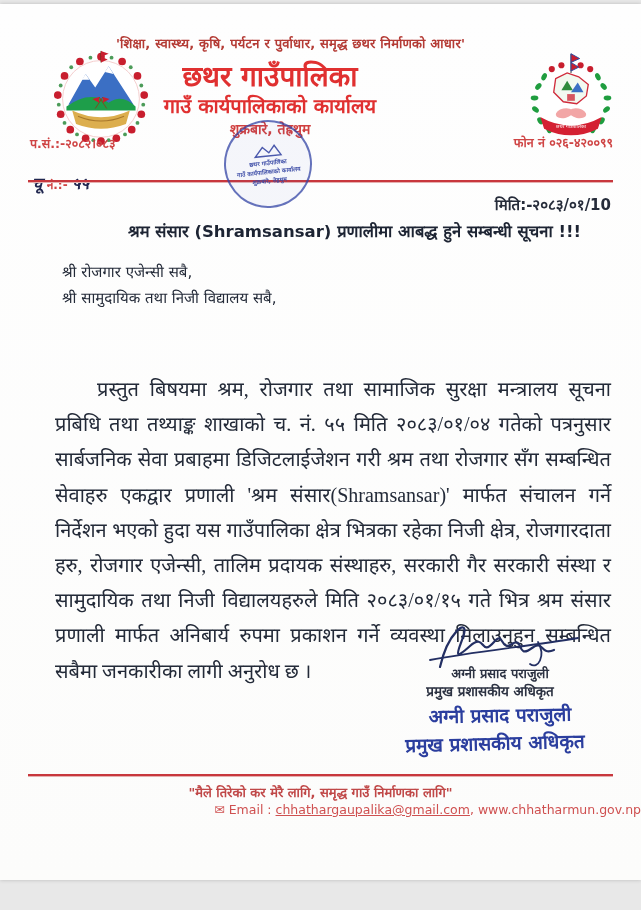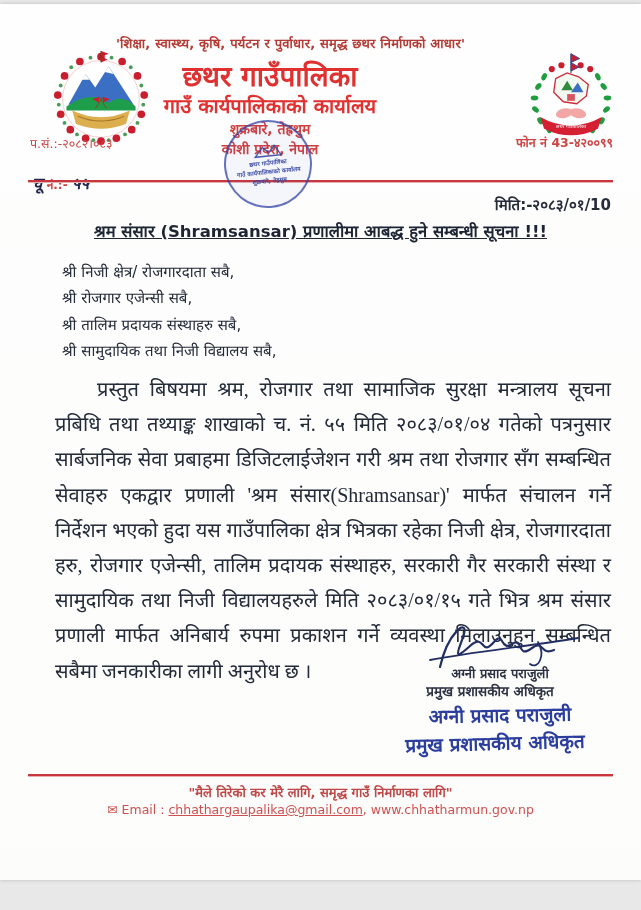--- a/index.html
+++ b/index.html
@@ -14,41 +14,41 @@
   .tagline { position:absolute; top:30px; left:0; right:60px; text-align:center;
     color:#b43b35; font-size:13px; font-weight:bold; letter-spacing:.2px; }
   .title { position:absolute; top:52px; left:90px; width:360px; text-align:center;
     color:#e03030; font-size:28px; font-weight:bold; }
   .office { position:absolute; top:88px; left:90px; width:360px; text-align:center;
     color:#e03030; font-size:20px; font-weight:bold; }
   .place { position:absolute; top:115px; left:90px; width:360px; text-align:center;
     color:#d04040; font-size:14px; font-weight:bold; }
   .province { position:absolute; top:135px; left:90px; width:360px; text-align:center;
     color:#d04040; font-size:14px; font-weight:bold; }
-  .refno { position:absolute; top:131px; left:30px; color:#cf4444; font-size:12.5px; font-weight:normal; }
+  .refno { position:absolute; top:131px; left:30px; color:#cf4444; font-size:12.5px; font-weight:bold; }
   .phone { position:absolute; top:130px; right:28px; color:#cf4444; font-size:12.5px; font-weight:bold; }
   .dispatch { position:absolute; top:168px; left:32px; font-size:14px; }
   .dispatch .hand { color:#20264f; font-weight:bold; font-size:16px; font-style:italic; }
   .dispatch .lab { color:#cf4444; font-size:12px; font-weight:bold; }
   .rule { position:absolute; left:28px; right:28px; top:176px; height:3px;
     background:#c8373d; border-bottom:1px solid #e6b0b0; }
   .emblem-left { position:absolute; left:52px; top:45px; width:98px; height:96px; }
   .emblem-right { position:absolute; right:22px; top:42px; width:96px; height:100px; }
   
   .stamp { position:absolute; left:224px; top:116px; width:88px; height:88px;
     border:2.5px solid rgba(52,70,165,.75); border-radius:50%;
     background:rgba(80,100,190,.05); transform:rotate(-6deg); z-index:6;
     display:flex; flex-direction:column; align-items:center; justify-content:center;
     color:#3a4aa5; text-align:center; }
   .stamp .s-line { font-size:6px; font-weight:bold; line-height:1.5; opacity:.95; }
   .stamp svg { opacity:.9; }
   
   .date { position:absolute; top:190px; right:30px; color:#262c3a; font-size:15px; font-weight:bold; }
-  .subject { position:absolute; top:215px; left:60px; right:60px; text-align:center;
-    color:#1d2433; font-size:16.5px; font-weight:bold;text-decoration:underline; }
+  .subject { position:absolute; top:215px; left:60px; right:60px; text-align:right;
+    color:#1d2433; font-size:16.5px; font-weight:bold; }
   .recipients { position:absolute; top:255px; left:62px; right:60px;
     color:#232a38; font-size:15px; line-height:1.76; font-weight:500; }
   .para { position:absolute; left:55px; right:30px; color:#232a38; font-size:20px;
     line-height:1.76; text-align:justify;font-family:Liberation Serif, serif; }
   .p1 { top:368px; text-indent:42px; }
   .p2 { top:502px; }
   .p3 { top:565px; }
   
   .sig-scribble { position:absolute; top:608px; left:420px; width:170px; height:70px; }
   .sig-name-sm { position:absolute; top:660px; left:400px; width:200px; text-align:center;
@@ -57,21 +57,21 @@
     color:#2c3242; font-size:13.5px; font-weight:bold; }
   .sig-name-stamp { position:absolute; top:698px; left:390px; width:220px; text-align:center;
     color:#2b3e9e; font-size:19px; font-weight:bold; transform:rotate(-1deg); }
   .sig-title-stamp { position:absolute; top:726px; left:380px; width:230px; text-align:center;
     color:#2b3e9e; font-size:19px; font-weight:bold; transform:rotate(-1.5deg); }
   
   .foot-rule { position:absolute; left:28px; right:28px; top:770px; height:2.5px;
     background:#c8373d; border-bottom:1px solid #e6b0b0; }
   .quote { position:absolute; top:779px; left:0; right:0; text-align:center;
     color:#c04848; font-size:13px; font-weight:bold; }
-  .email-line { position:absolute; top:798px; left:0; right:0; text-align:center;
+  .email-line { position:absolute; top:798px; left:0; right:0; text-align:right;
     color:#cf5050; font-size:12.5px; }
   .email-line .u { text-decoration:underline; }
 </style>
 </head>
 <body>
 
 <div class="page">
 
   <div class="tagline">'शिक्षा, स्वास्थ्य, कृषि, पर्यटन र पुर्वाधार, समृद्ध छथर निर्माणको आधार'</div>
 
@@ -167,24 +167,23 @@
       <ellipse cx="57" cy="68" rx="9" ry="5" fill="#f2a6a6" transform="rotate(12 57 68)"></ellipse>
 
       <path d="M18,72 Q50,90 82,72 L78,84 Q50,98 22,84 Z" fill="#d42032"></path>
       <text x="50" y="83" font-size="5" fill="#ffffff" text-anchor="middle" font-family="DejaVu Sans, sans-serif">छथर गाउँपालिका</text>
     </svg>
   </div>
 
   <div class="title">छथर गाउँपालिका</div>
   <div class="office">गाउँ कार्यपालिकाको कार्यालय</div>
   <div class="place">शुक्रबारे, तेह्रथुम</div>
-  <div class="province">कोशी प्रदेश, नेपाल</div>
 
   <div class="refno">प.सं.:-२०८२।०८३</div>
-  <div class="phone">फोन नं 43-४२००९९</div>
+  <div class="phone">फोन नं ०२६-४२००९९</div>
 
   <div class="dispatch">
     <span class="hand">चू</span>
     <span class="lab">नं.:-</span>
     <span class="hand">५५</span>
   </div>
 
   <div class="rule"></div>
 
   <div class="stamp">
@@ -193,23 +192,21 @@
     </svg>
     <div class="s-line">छथर गाउँपालिका</div>
     <div class="s-line">गाउँ कार्यपालिकाको कार्यालय</div>
     <div class="s-line">शुक्रबारे, तेह्रथुम</div>
   </div>
 
   <div class="date">मिति:-२०८३/०१/10</div>
   <div class="subject">श्रम संसार (Shramsansar) प्रणालीमा आबद्ध हुने सम्बन्धी सूचना !!!</div>
 
   <div class="recipients">
-    <div>श्री निजी क्षेत्र/ रोजगारदाता सबै,</div>
     <div>श्री रोजगार एजेन्सी सबै,</div>
-    <div>श्री तालिम प्रदायक संस्थाहरु सबै,</div>
     <div>श्री सामुदायिक तथा निजी विद्यालय सबै,</div>
   </div>
 
   <div class="para p1">प्रस्तुत बिषयमा श्रम, रोजगार तथा सामाजिक सुरक्षा मन्त्रालय सूचना प्रबिधि तथा तथ्याङ्क शाखाको च. नं. ५५ मिति २०८३/०१/०४ गतेको पत्रनुसार सार्बजनिक सेवा प्रबाहमा डिजिटलाईजेशन गरी श्रम तथा रोजगार सँग सम्बन्धित सेवाहरु एकद्वार प्रणाली 'श्रम संसार(Shramsansar)' मार्फत संचालन गर्ने निर्देशन भएको हुदा यस गाउँपालिका क्षेत्र भित्रका रहेका निजी क्षेत्र, रोजगारदाता हरु, रोजगार एजेन्सी, तालिम प्रदायक संस्थाहरु, सरकारी गैर सरकारी संस्था र सामुदायिक तथा निजी विद्यालयहरुले मिति २०८३/०१/१५ गते भित्र श्रम संसार प्रणाली मार्फत अनिबार्य रुपमा प्रकाशन गर्ने व्यवस्था मिलाउनुहुन सम्बन्धित सबैमा जनकारीका लागी अनुरोध छ ।</div>
 
   <svg class="sig-scribble" viewBox="0 0 170 70">
     <path d="M20,55 C28,20 48,6 44,22 C40,36 30,52 50,34 C66,20 60,46 74,30 C84,18 80,40 92,32 C104,24 96,48 112,36 C124,27 120,44 134,38" fill="none" stroke="#232f63" stroke-width="2.2" stroke-linecap="round"></path>
     <path d="M10,48 C50,40 110,34 158,26" fill="none" stroke="#232f63" stroke-width="1.8" stroke-linecap="round"></path>
     <path d="M118,30 C126,44 118,58 110,52" fill="none" stroke="#232f63" stroke-width="1.8" stroke-linecap="round"></path>
   </svg>

